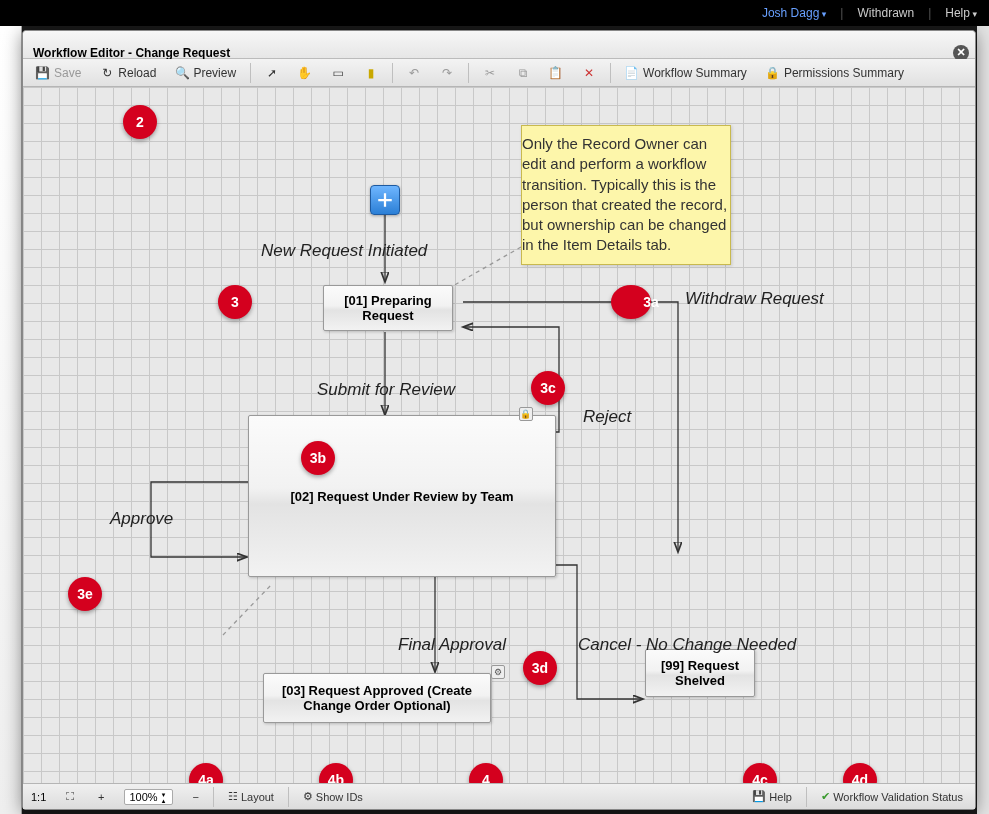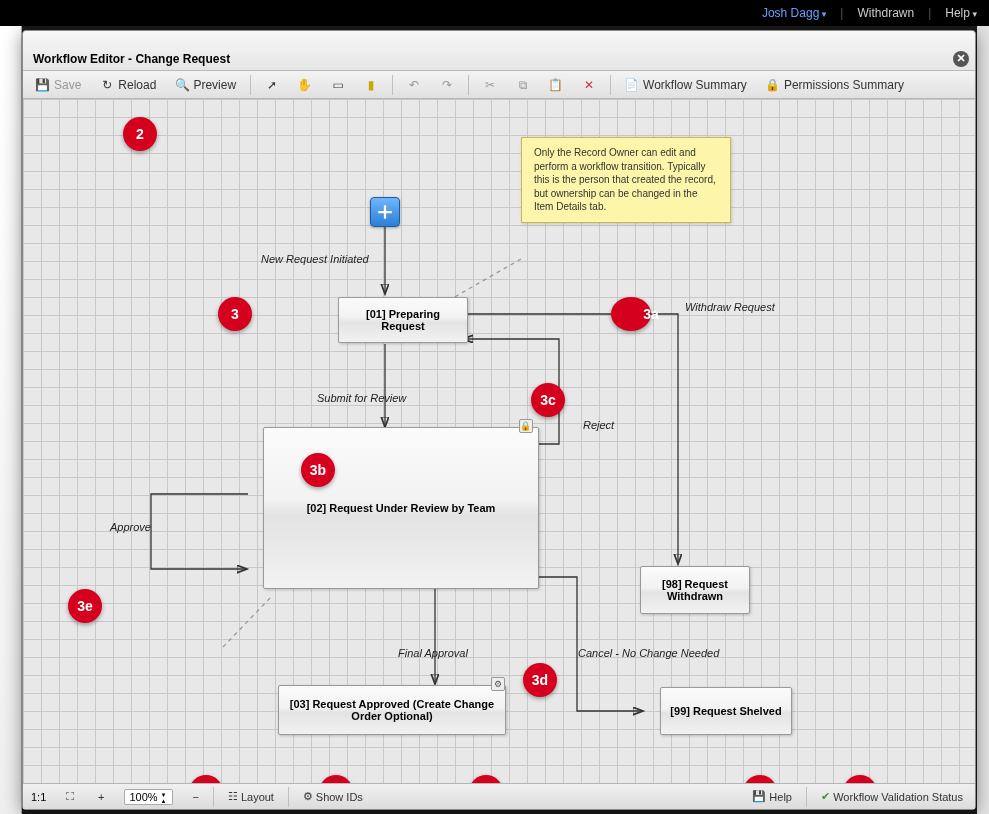--- a/index.html
+++ b/index.html
@@ -20,21 +20,21 @@
   .editor {
     position:absolute;
     left:22px; right:13px; top:30px; bottom:4px;
     background:#fff;
     border:1px solid #888;
     border-radius:4px;
     box-shadow:0 3px 18px rgba(0,0,0,0.45);
     display:flex; flex-direction:column;
   }
   .titlebar {
-    height:40px;
+    height:28px;
     background:linear-gradient(#f7f7f7,#e6e6e6);
     border-bottom:1px solid #bbb;
     border-radius:4px 4px 0 0;
     display:flex; align-items:center;
     padding:16px 6px 0 10px;
     font-weight:bold; font-size:12px;
   }
   .titlebar .close {
     margin-left:auto;
     width:16px; height:16px; border-radius:50%;
@@ -70,42 +70,41 @@
       linear-gradient(90deg, #c8c8c8 1px, transparent 1px);
     background-size: 18px 18px, 18px 18px;
   }
 
   .state {
     position:absolute;
     background:linear-gradient(#fbfbfb 0%, #f2f2f2 45%, #e3e3e3 55%, #f2f2f2 100%);
     border:1px solid #999;
     border-radius:2px;
     display:flex; align-items:center; justify-content:center;
-    text-align:center; font-weight:bold; font-size:11px;
+    text-align:center; font-weight:bold; font-size:13px;
     padding:6px;
     box-shadow:1px 1px 3px rgba(0,0,0,0.2);
     cursor:move;
-    margin-left:15px;
   }
 
   .note {
     position:absolute;
     background:#fdf6aa;
     border:1px solid #c8b94f;
-    padding:8px 12px;
-    font-size:10px;
+    padding:8px 0;
+    font-size:15px;
     color:#333;
     line-height:1.35;
     box-shadow:1px 1px 3px rgba(0,0,0,0.15);
     cursor:move;
   }
 
   .label {
     position:absolute;
-    font-size:11px; font-style:italic;
+    font-size:17px; font-style:italic;
     color:#222;
     white-space:nowrap;
   }
 
   .start-node {
     position:absolute;
     width:30px; height:30px;
     border-radius:4px;
     background:linear-gradient(#6fb6ff,#2b7fd6);
     border:1px solid #1e5aa0;
@@ -257,24 +256,23 @@
         <line class="dashed-connector" x1="200" y1="548" x2="248" y2="498"></line>
       </svg>
 
       <div class="start-node" style="left:347px; top:98px;">
         <svg viewBox="0 0 16 16">
             <path d="M7 2h2v5h5v2H9v5H7V9H2V7h5z" fill="#fff"></path>
           </svg>
       </div>
 
       <div class="state" style="left:300px; top:198px; width:130px; height:46px;">[01] Preparing Request</div>
-      <div class="state" style="left:225px; top:328px; width:276px; height:162px;">[02] Request Under Review by Team</div>
+      <div class="state" style="left:225px; top:328px; width:308px; height:162px;">[02] Request Under Review by Team</div>
       <div class="state" style="left:240px; top:586px; width:228px; height:50px;">[03] Request Approved (Create Change Order Optional)</div>
-      <div class="state" style="left:602px; top:467px; width:110px; height:48px;">[98] Request Withdrawn</div>
-      <div class="state" style="left:622px; top:588px; width:132px; height:48px;">[99] Request Shelved</div>
+      <div class="state" style="left:622px; top:562px; width:110px; height:48px;">[99] Request Shelved</div>
 
       <div class="label" style="left:238px; top:154px;">New Request Initiated</div>
       <div class="label" style="left:294px; top:293px;">Submit for Review</div>
       <div class="label" style="left:87px; top:422px;">Approve</div>
       <div class="label" style="left:560px; top:320px;">Reject</div>
       <div class="label" style="left:662px; top:202px;">Withdraw Request</div>
       <div class="label" style="left:375px; top:548px;">Final Approval</div>
       <div class="label" style="left:555px; top:548px;">Cancel - No Change Needed</div>
 
       <div class="lock-badge" style="left:496px; top:320px;">🔒</div>

